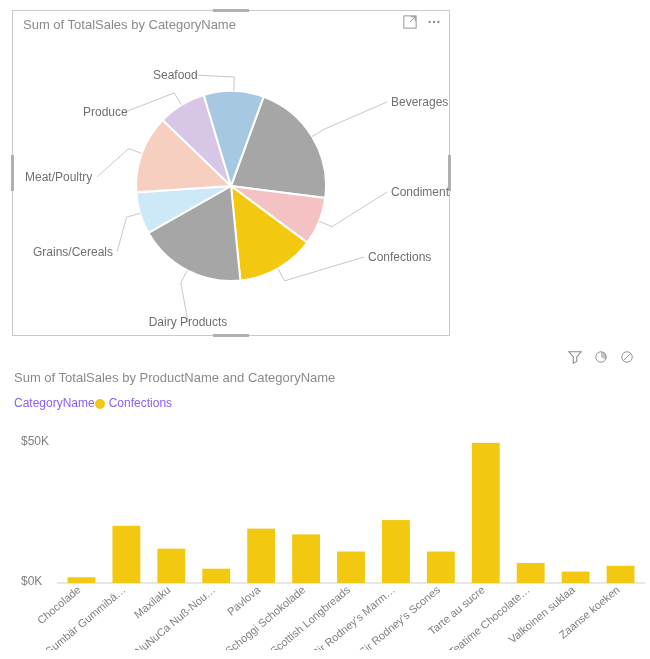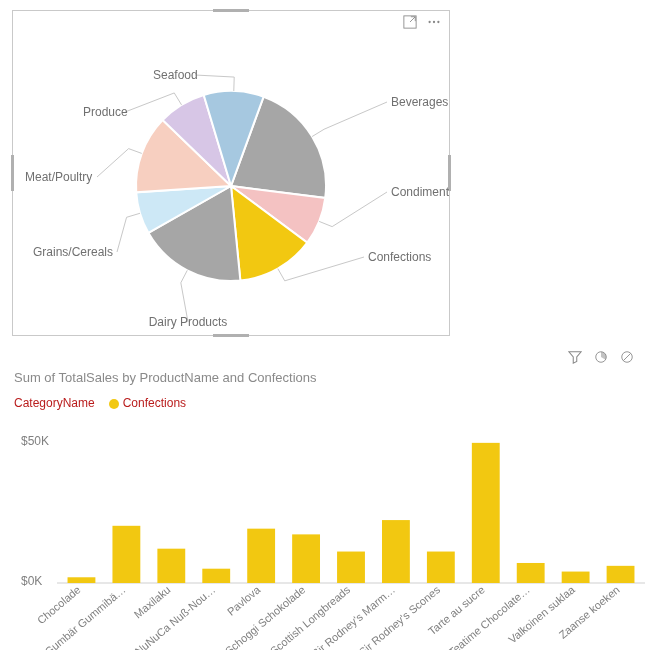--- a/index.html
+++ b/index.html
@@ -14,40 +14,41 @@
   .card-title{position:absolute;left:10px;top:6px;font-size:13px;color:#8a8a8a}
   .card-toolbar{position:absolute;right:8px;top:4px;display:flex;gap:10px;color:#7a7a7a}
   .card-toolbar .ico{width:14px;height:14px}
   .pie-wrap{position:absolute;left:0;top:30px;right:0;bottom:0}
   .pie-svg{width:100%;height:100%}
   .slice-label{font-size:12px;fill:#707070}
   .leader{stroke:#c8c8c8;stroke-width:1;fill:none}
   
   .bar-toolbar{position:absolute;right:16px;top:350px;display:flex;gap:12px;color:#7a7a7a}
   .bar-title{position:absolute;left:14px;top:370px;font-size:13px;color:#8a8a8a}
-  .legend{position:absolute;left:14px;top:396px;display:flex;gap:14px;align-items:center;font-size:12px;color:#b91c1c}
+  .legend{position:absolute;left:14px;top:396px;display:flex;align-items:center;font-size:12px;color:#8b5cf6}
   .legend .swatch{width:10px;height:10px;border-radius:50%;background:#f2c811;display:inline-block;margin-right:4px;vertical-align:middle}
   .bar-plot{position:absolute;left:17px;top:425px;width:630px;height:225px}
   .bar-svg{width:100%;height:100%}
   .axis-label{font-size:12px;fill:#808080}
   .bar{fill:#f2c811}
   .baseline{stroke:#cfcfcf;stroke-width:1}
   .catlabel{font-size:11px;fill:#808080}
 </style>
 </head>
 <body>
 
 <div class="canvas">
 
   <div class="card">
     <div class="handle h-top"></div>
     <div class="handle h-bot"></div>
     <div class="handle h-left"></div>
     <div class="handle h-right"></div>
 
+    <div class="card-title">Sum of TotalSales by CategoryName</div>
     <div class="card-toolbar">
       <svg class="ico" viewBox="0 0 16 16">
           <rect x="1" y="1" width="14" height="14" fill="none" stroke="#888" stroke-width="1"></rect>
           <polyline points="9,2 14,2 14,7" fill="none" stroke="#888"></polyline>
           <line x1="14" y1="2" x2="8" y2="8" stroke="#888"></line>
         </svg>
       <svg class="ico" viewBox="0 0 16 16">
           <circle cx="3" cy="8" r="1.3" fill="#888"></circle>
           <circle cx="8" cy="8" r="1.3" fill="#888"></circle>
           <circle cx="13" cy="8" r="1.3" fill="#888"></circle>
@@ -95,21 +96,21 @@
     <svg class="ico" width="14" height="14" viewBox="0 0 16 16">
         <circle cx="8" cy="8" r="6" fill="none" stroke="#888"></circle>
         <path d="M8 8V2A6 6 0 0 1 13.2 11z" fill="#888" opacity="0.5"></path>
       </svg>
     <svg class="ico" width="14" height="14" viewBox="0 0 16 16">
         <circle cx="8" cy="8" r="6" fill="none" stroke="#888"></circle>
         <line x1="3.8" y1="12.2" x2="12.2" y2="3.8" stroke="#888"></line>
       </svg>
   </div>
 
-  <div class="bar-title">Sum of TotalSales by ProductName and Confections</div>
+  <div class="bar-title">Sum of TotalSales by ProductName and CategoryName</div>
 
   <div class="legend">
     <span>CategoryName</span>
     <span><span class="swatch"></span><span>Confections</span></span>
   </div>
 
   <div class="bar-plot">
     <svg class="bar-svg" viewBox="0 0 630 225">
       <text class="axis-label" x="4" y="20">$50K</text>
       <text class="axis-label" x="4" y="160">$0K</text>

